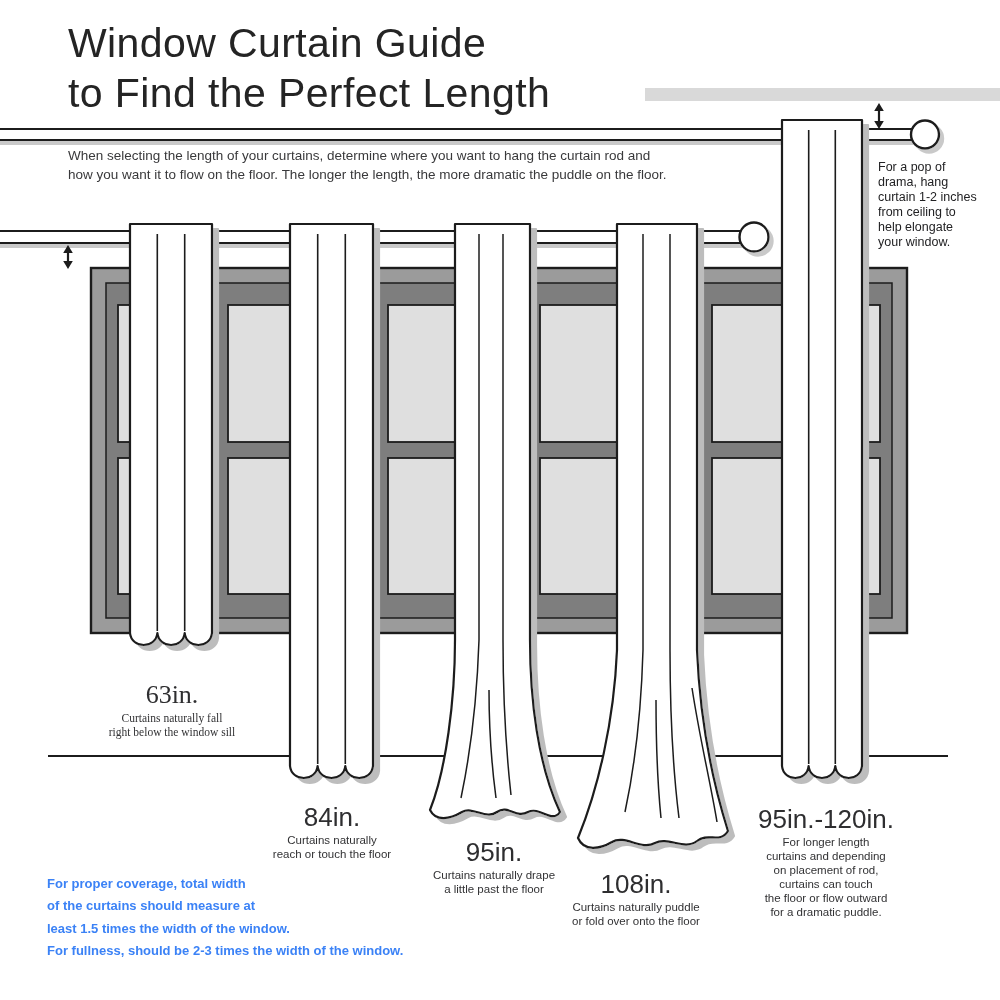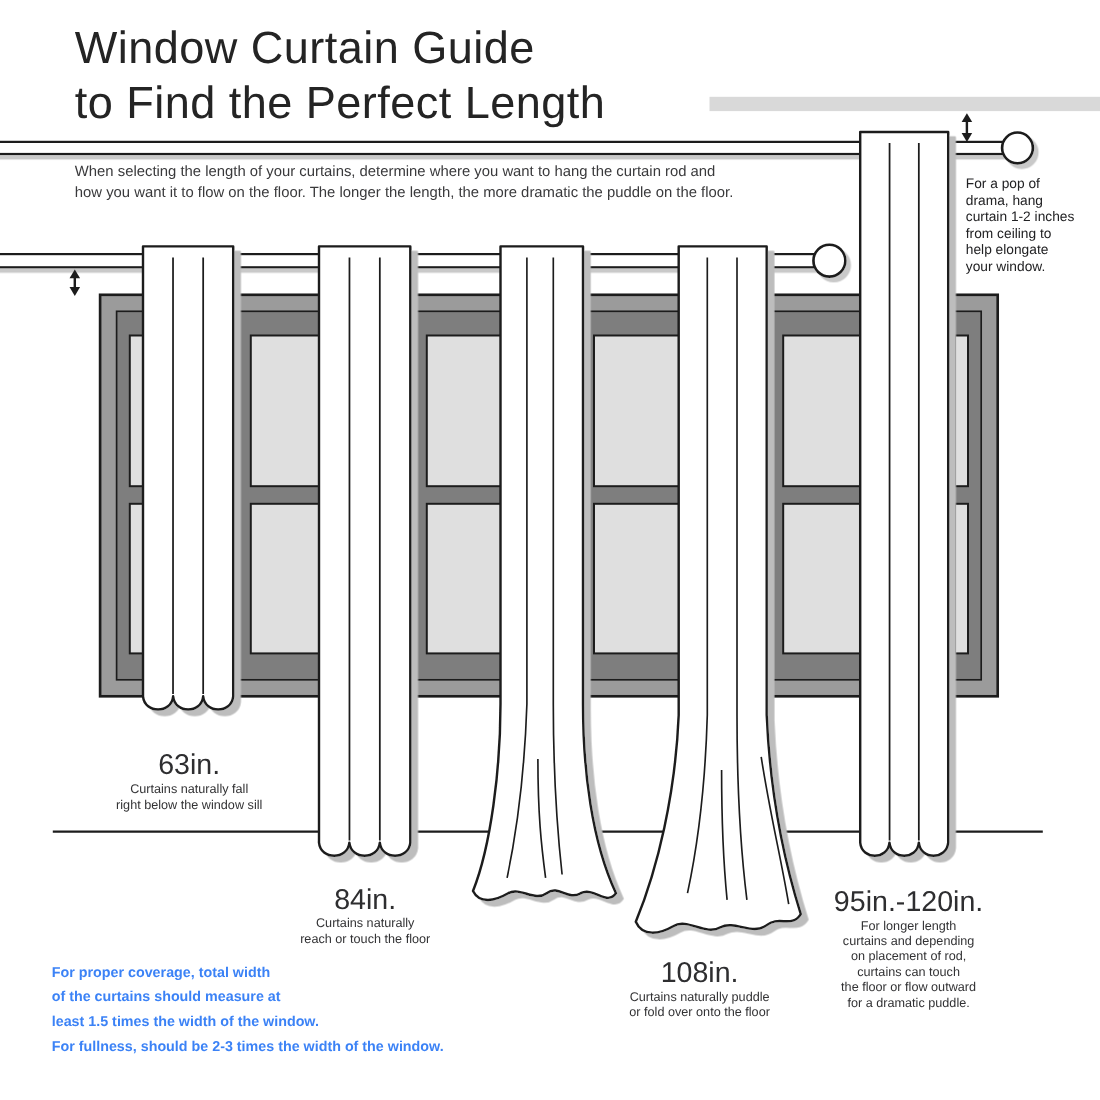--- a/index.html
+++ b/index.html
@@ -163,32 +163,37 @@
 curtain 1-2 inches
 from ceiling to
 help elongate
 your window.</div>
 
   <div class="txt coverage">For proper coverage, total width
 of the curtains should measure at
 least 1.5 times the width of the window.
 For fullness, should be 2-3 times the width of the window.</div>
 
-  <div class="clabel" style="left:22px;top:682px;">
+  <div class="clabel" style="left:22px;top:682px;font-family:Liberation Serif, serif;">
     <div class="size">63in.</div>
     <div class="desc">Curtains naturally fall
 right below the window sill</div>
   </div>
 
   <div class="clabel" style="left:182px;top:804px;">
     <div class="size">84in.</div>
     <div class="desc">Curtains naturally
 reach or touch the floor</div>
   </div>
 
+  <div class="clabel" style="left:344px;top:839px;">
+    <div class="size">95in.</div>
+    <div class="desc">Curtains naturally drape
+a little past the floor</div>
+  </div>
 
   <div class="clabel" style="left:486px;top:871px;">
     <div class="size">108in.</div>
     <div class="desc">Curtains naturally puddle
 or fold over onto the floor</div>
   </div>
 
   <div class="clabel" style="left:676px;top:806px;">
     <div class="size">95in.-120in.</div>
     <div class="desc">For longer length

